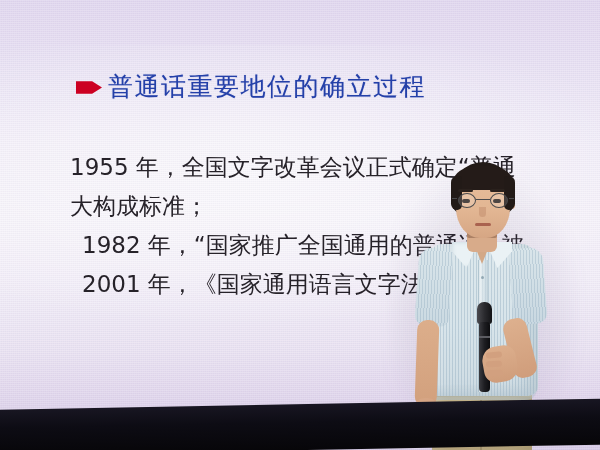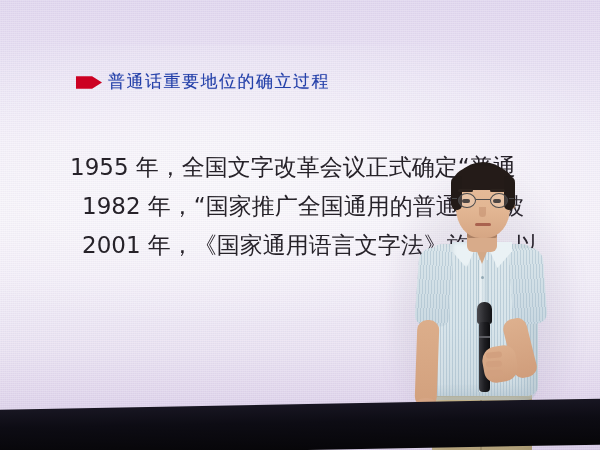--- a/index.html
+++ b/index.html
@@ -89,21 +89,21 @@
   .bullet-arrow {
     width: 26px;
     height: 15px;
     background: #cc0022;
     clip-path: polygon(0% 8%, 62% 8%, 100% 50%, 62% 92%, 0% 92%);
     flex: 0 0 auto;
     margin-top: 2px;
   }
   .slide-title-text {
     font-family: "DejaVu Serif", "Liberation Serif", serif;
-    font-size: 17px;
+    font-size: 25px;
     letter-spacing: 1.5px;
     color: #2440a8;
     text-shadow: 0 0 1px rgba(40,70,190,0.35);
   }
 
   .slide-body {
     position: absolute;
     left: 70px;
     top: 148px;
     width: 520px;
@@ -505,20 +505,21 @@
 
   <div class="slide">
 
     <div class="slide-title">
       <span class="bullet-arrow"></span>
       <span class="slide-title-text">普通话重要地位的确立过程</span>
     </div>
 
     <div class="slide-body">
       <div class="body-line">1955 年，全国文字改革会议正式确定“普通</div>
+      <div class="body-line">大构成标准；</div>
       <div class="body-line indent">1982 年，“国家推广全国通用的普通话” 被</div>
       <div class="body-line indent">2001 年，《国家通用语言文字法》施行，以</div>
     </div>
 
   </div>
 
   <div class="person person-soft">
 
     <div class="person-shadow"></div>
 

